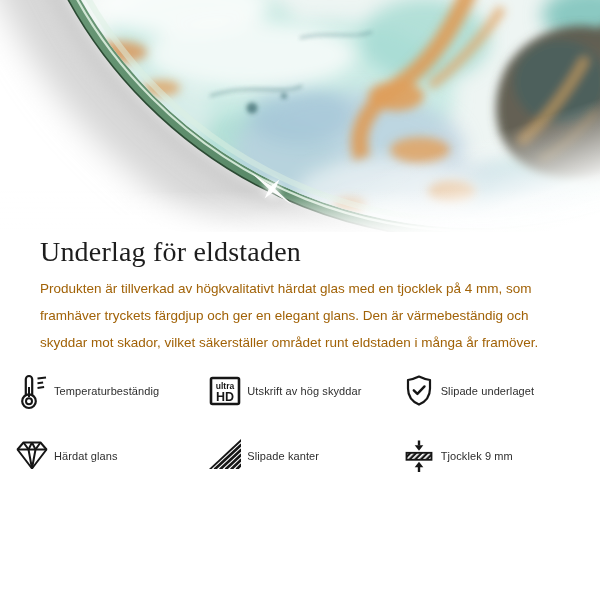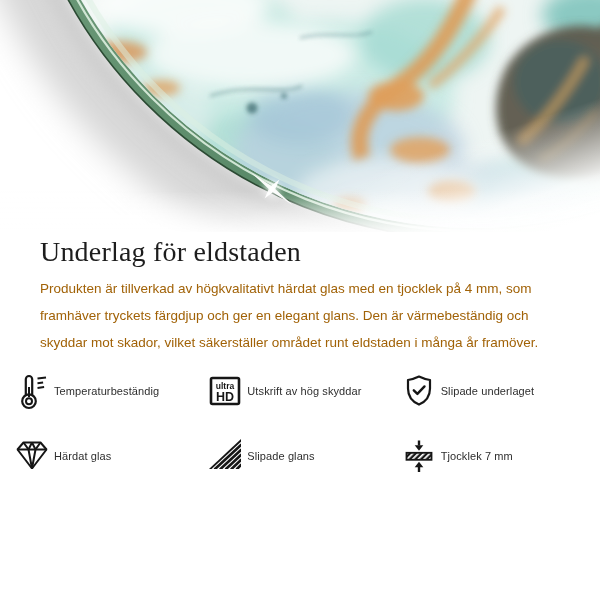--- a/index.html
+++ b/index.html
@@ -215,58 +215,58 @@
 
       <div class="feature">
         <span class="ficon">
           <svg width="44" height="44" viewBox="0 0 44 44" fill="none" stroke="#161616" stroke-width="2">
             <path d="M7.5,15.5 L13.5,8.5 L30.5,8.5 L36.5,15.5 L22,34.5 Z" stroke-linejoin="bevel"></path>
             <path d="M7.5,15.5 L36.5,15.5"></path>
             <path d="M13.5,8.5 L18.5,15.5 L22,34.5 L25.5,15.5 L30.5,8.5"></path>
             <path d="M22,8.5 L18.5,15.5 M22,8.5 L25.5,15.5"></path>
           </svg>
         </span>
-        <span class="flabel">Härdat glas</span>
+        <span class="flabel">Härdat glans</span>
       </div>
 
       <div class="feature">
         <span class="ficon">
           <svg width="44" height="44" viewBox="0 0 44 44">
             <defs>
               <clipPath id="triClip">
                   <path d="M6,35 L38,35 L38,5 Z"></path>
                 </clipPath>
             </defs>
             <g clip-path="url(#triClip)" stroke="#161616" fill="none">
               <path d="M5,35.5 L38.5,4.5" stroke-width="4.2"></path>
               <path d="M11.5,35.5 L38.5,10.5" stroke-width="2.6"></path>
               <path d="M17,35.5 L38.5,15.5" stroke-width="2.6"></path>
               <path d="M22.5,35.5 L38.5,20.5" stroke-width="2.6"></path>
               <path d="M28,35.5 L38.5,25.5" stroke-width="2.6"></path>
               <path d="M33.5,35.5 L38.5,30.5" stroke-width="2.6"></path>
             </g>
           </svg>
         </span>
-        <span class="flabel">Slipade glans</span>
+        <span class="flabel">Slipade kanter</span>
       </div>
 
       <div class="feature">
         <span class="ficon">
           <svg width="44" height="44" viewBox="0 0 44 44">
             <defs>
               <pattern id="hatch4" width="4" height="4" patternUnits="userSpaceOnUse" patternTransform="rotate(45)">
                 <rect width="4" height="4" fill="#161616"></rect>
                 <rect width="1.7" height="4" fill="#ffffff"></rect>
               </pattern>
             </defs>
             <rect x="9.5" y="18.8" width="25" height="7" fill="url(#hatch4)" stroke="#161616" stroke-width="1.8"></rect>
             <path d="M22,6.5 L22,11.5" stroke="#161616" stroke-width="2.4"></path>
             <polygon points="17.7,11.2 26.3,11.2 22,16.8" fill="#161616"></polygon>
             <path d="M22,38 L22,33" stroke="#161616" stroke-width="2.4"></path>
             <polygon points="17.7,33.3 26.3,33.3 22,27.7" fill="#161616"></polygon>
           </svg>
         </span>
-        <span class="flabel">Tjocklek 7 mm</span>
+        <span class="flabel">Tjocklek 9 mm</span>
       </div>
 
     </div>
   </div>
 </div>
 
 </body></html>

